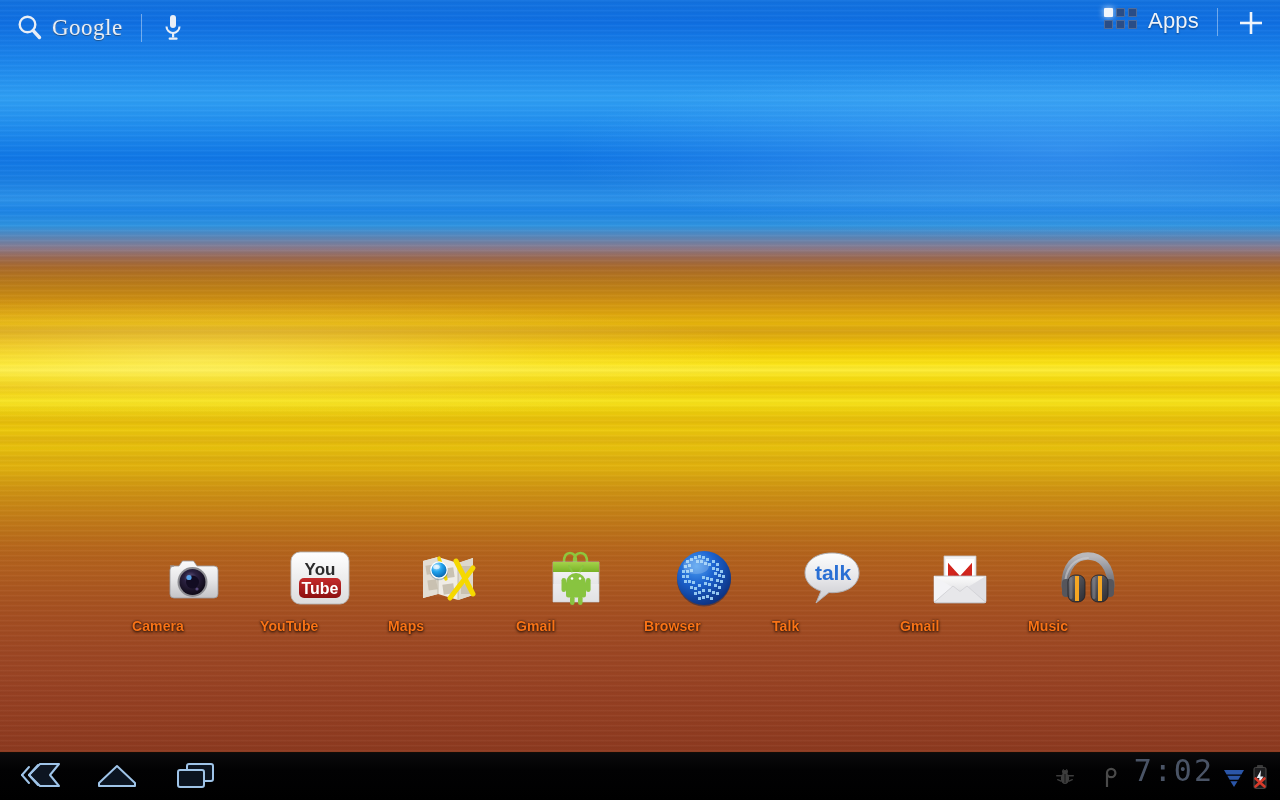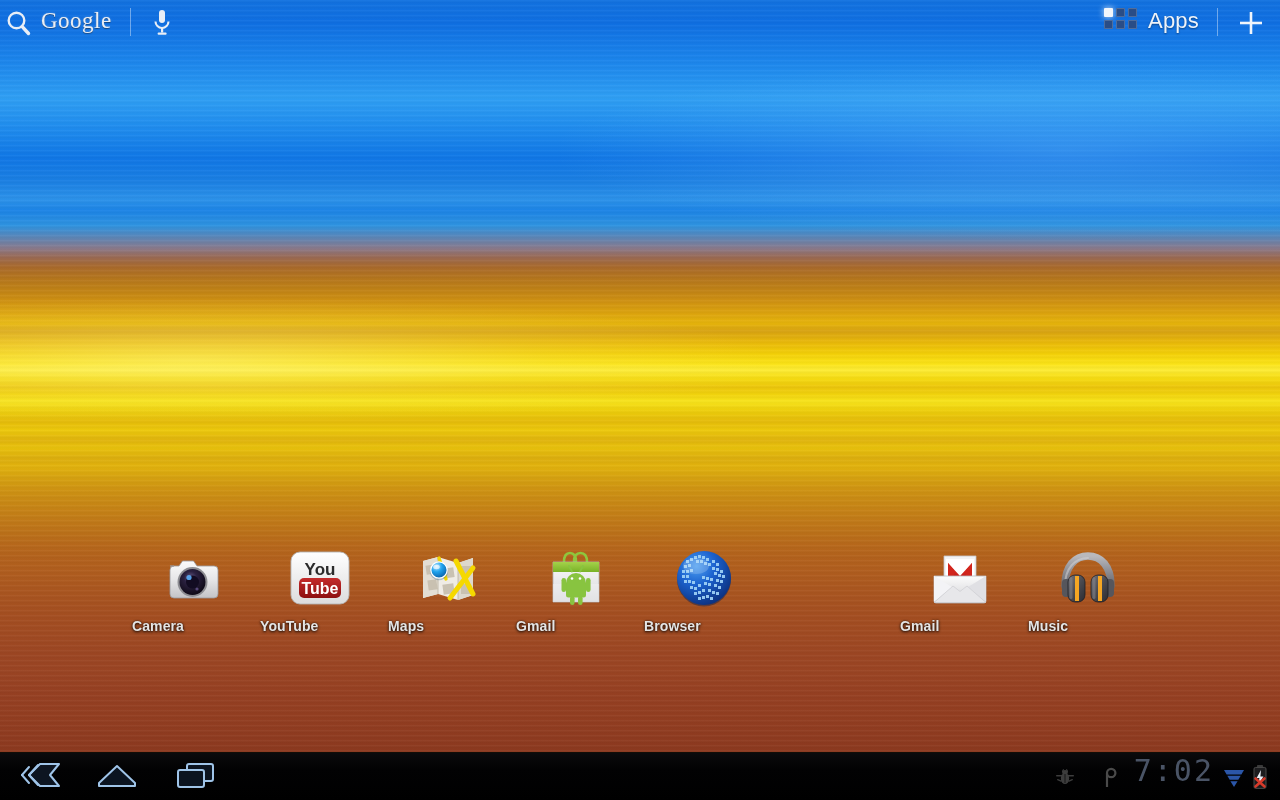--- a/index.html
+++ b/index.html
@@ -85,21 +85,21 @@
   }
   .wall-glow2 {
     position:absolute; left:560px; top:60px; width:720px; height:180px;
     background:radial-gradient(ellipse at 70% 50%, rgba(120,190,255,0.30) 0%, rgba(90,170,255,0) 72%);
     pointer-events:none;
   }
 
   
   .topbar { position:absolute; left:0; top:0; width:1280px; height:56px; }
 
-  .search-group { position:absolute; left:3px; top:8px; display:flex; align-items:flex-start; height:40px; }
+  .search-group { position:absolute; left:14px; top:8px; display:flex; align-items:center; height:40px; }
   .search-icon { width:32px; height:32px; display:block; }
   .google-word {
     margin-left:6px; font-family:"Liberation Serif", serif; font-size:23px;
     color:#e9eef5; letter-spacing:0.5px;
     text-shadow:0 1px 1px rgba(0,0,0,0.45), 0 0 2px rgba(255,255,255,0.35);
     font-weight:400;
   }
   .vdiv { width:1px; height:28px; background:rgba(255,255,255,0.40); margin:0 18px; }
   .mic-icon { width:26px; height:30px; display:block; }
 
@@ -113,21 +113,21 @@
   .plus-icon { width:30px; height:30px; display:block; }
 
   
   .app-row { position:absolute; left:0; top:546px; width:1280px; height:100px; }
   .app {
     position:absolute; width:120px; top:0;
     cursor:pointer;
   }
   .app .iconbox { width:64px; height:64px; margin:0 auto; position:relative; }
   .app .label {
-    margin-top:8px; font-size:14px; font-weight:bold; color:#e5e5e5;
+    margin-top:8px; font-size:14px; font-weight:bold; color:#f97316;
     text-shadow:0 1px 3px rgba(0,0,0,0.85), 0 0 2px rgba(0,0,0,0.6);
     letter-spacing:0.1px;
   }
 
   
   .sysbar {
     position:absolute; left:0; bottom:0; width:1280px; height:48px;
     background:linear-gradient(180deg,#0a0a0c 0%,#020203 35%,#000 100%);
     border-top:1px solid #120d07;
   }
@@ -389,20 +389,36 @@
               <rect x="30" y="50" width="3" height="3"></rect>
             <rect x="34" y="49" width="3" height="3"></rect>
               <rect x="38" y="51" width="3" height="3"></rect>
           </g>
           <ellipse cx="24" cy="20" rx="13" ry="8" fill="#ffffff" opacity="0.19"></ellipse>
         </svg>
       </div>
       <div class="label">Browser</div>
     </div>
 
+    <div class="app" style="left:772px">
+      <div class="iconbox">
+        <svg width="64" height="64" viewBox="0 0 64 64">
+          <defs>
+            <linearGradient id="bubbleG" x1="0" y1="0" x2="0" y2="1">
+              <stop offset="0" stop-color="#fdfdfd"></stop>
+                <stop offset="0.55" stop-color="#e4e4e7"></stop>
+              <stop offset="1" stop-color="#c8c8cd"></stop>
+            </linearGradient>
+          </defs>
+          <path d="M32 7 C15 7 5 16 5 27 C5 35 11 42 21 45 L16 57 L29 46.5 C30 46.6 31 46.7 32 46.7 C49 46.7 59 37.8 59 27 C59 16 49 7 32 7 Z" fill="url(#bubbleG)" stroke="#b0b0b5" stroke-width="1"></path>
+          <text x="33" y="34" text-anchor="middle" font-family="Liberation Sans, sans-serif" font-size="21" font-weight="bold" fill="#2a6fd4">talk</text>
+        </svg>
+      </div>
+      <div class="label">Talk</div>
+    </div>
 
     <div class="app" style="left:1028px">
       <div class="iconbox">
         <svg width="64" height="64" viewBox="0 0 64 64">
           <defs>
             <linearGradient id="bandG" x1="0" y1="0" x2="0" y2="1">
               <stop offset="0" stop-color="#b9b9bd"></stop>
                 <stop offset="0.5" stop-color="#8e8e94"></stop>
               <stop offset="1" stop-color="#66666c"></stop>
             </linearGradient>

